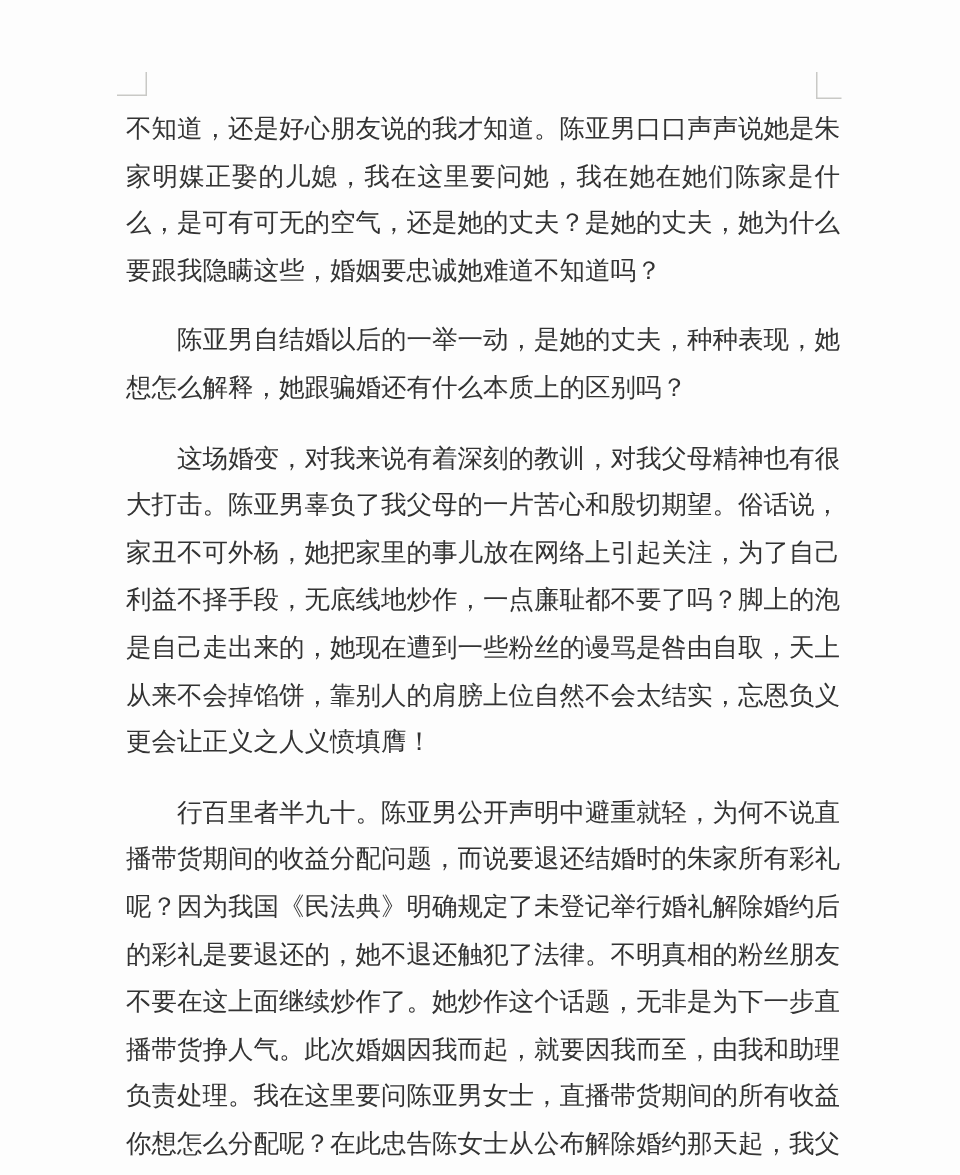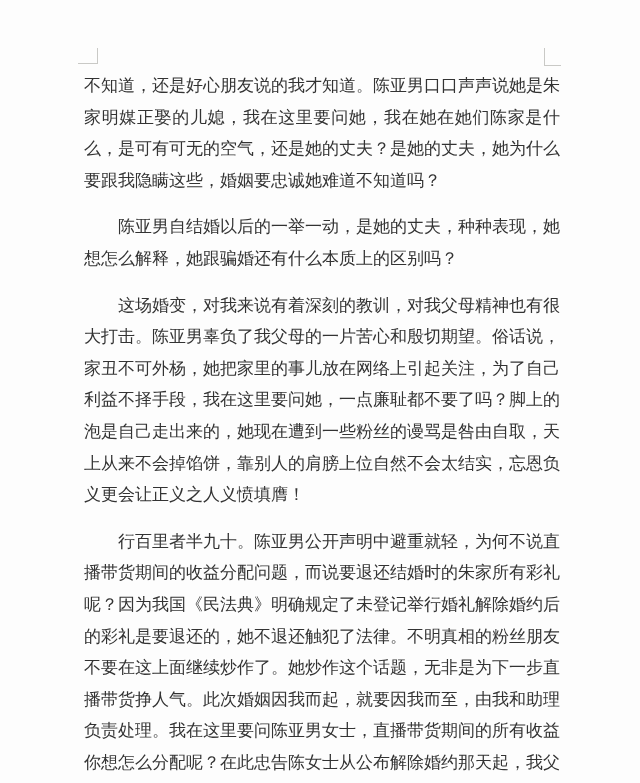--- a/index.html
+++ b/index.html
@@ -62,17 +62,17 @@
 
 <div class="page">
 
   <div class="corner-mark left"></div>
 
   <div class="corner-mark right"></div>
 
   <div class="text-area">
     <p>不知道，还是好心朋友说的我才知道。陈亚男口口声声说她是朱家明媒正娶的儿媳，我在这里要问她，我在她在她们陈家是什么，是可有可无的空气，还是她的丈夫？是她的丈夫，她为什么要跟我隐瞒这些，婚姻要忠诚她难道不知道吗？</p>
     <p class="indent">陈亚男自结婚以后的一举一动，是她的丈夫，种种表现，她想怎么解释，她跟骗婚还有什么本质上的区别吗？</p>
-    <p class="indent">这场婚变，对我来说有着深刻的教训，对我父母精神也有很大打击。陈亚男辜负了我父母的一片苦心和殷切期望。俗话说，家丑不可外杨，她把家里的事儿放在网络上引起关注，为了自己利益不择手段，我在这里要问她，一点廉耻都不要了吗？脚上的泡是自己走出来的，她现在遭到一些粉丝的谩骂是咎由自取，天上从来不会掉馅饼，靠别人的肩膀上位自然不会太结实，忘恩负义更会让正义之人义愤填膺！</p>
+    <p class="indent">这场婚变，对我来说有着深刻的教训，对我父母精神也有很大打击。陈亚男辜负了我父母的一片苦心和殷切期望。俗话说，家丑不可外杨，她把家里的事儿放在网络上引起关注，为了自己利益不择手段，无底线地炒作，一点廉耻都不要了吗？脚上的泡是自己走出来的，她现在遭到一些粉丝的谩骂是咎由自取，天上从来不会掉馅饼，靠别人的肩膀上位自然不会太结实，忘恩负义更会让正义之人义愤填膺！</p>
     <p class="indent">行百里者半九十。陈亚男公开声明中避重就轻，为何不说直播带货期间的收益分配问题，而说要退还结婚时的朱家所有彩礼呢？因为我国《民法典》明确规定了未登记举行婚礼解除婚约后的彩礼是要退还的，她不退还触犯了法律。不明真相的粉丝朋友不要在这上面继续炒作了。她炒作这个话题，无非是为下一步直播带货挣人气。此次婚姻因我而起，就要因我而至，由我和助理负责处理。我在这里要问陈亚男女士，直播带货期间的所有收益你想怎么分配呢？在此忠告陈女士从公布解除婚约那天起，我父母及我们曾经拍摄的所有视频、照片等均不能公开继续使用，违者将追究法律责任，我将用法律手段保护家人不受侵犯!</p>
   </div>
 
 </div>
 
 </body></html>

